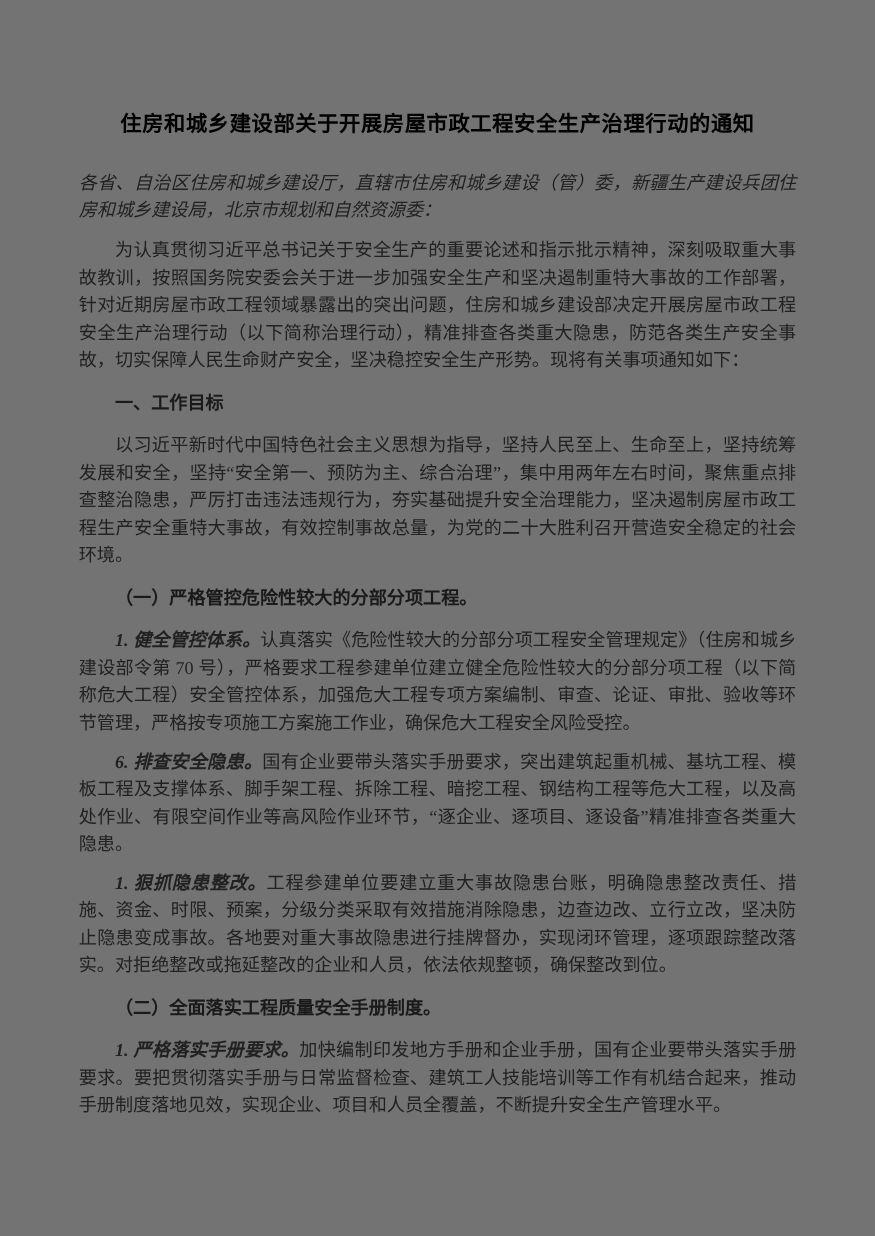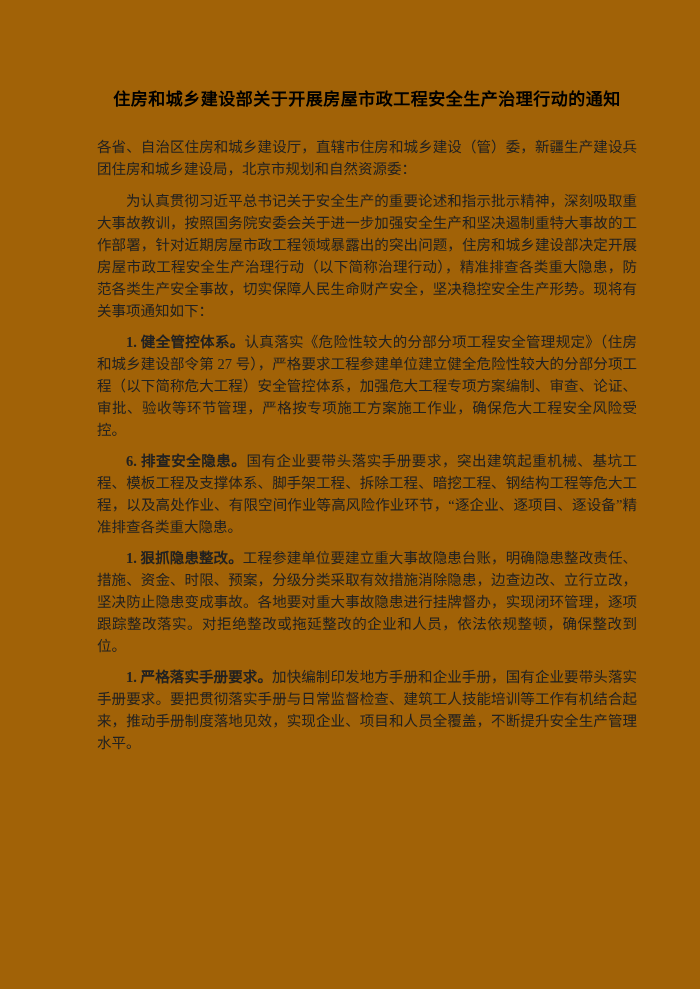--- a/index.html
+++ b/index.html
@@ -2,79 +2,83 @@
 <html lang="zh-CN"><head>
 <meta charset="utf-8">
 <style>
   html, body { margin: 0; padding: 0; background: #ffffff; }
   .page {
     position: relative;
     width: 700px;
     height: 989px;
     box-sizing: border-box;
     margin: 0 auto;
-    background: #a16207;
-    padding: 88px 63px 40px 97px;
+    background: #737373;
+    padding: 88px 63px 40px 63px;
     overflow: hidden;
     font-family: "Liberation Serif", "DejaVu Serif", serif;
     font-size: 14.5px;
     line-height: 22px;
     color: #212121;
     text-align: justify;
   }
   .doc-title {
     font-family: "Liberation Sans", "DejaVu Sans", sans-serif;
     font-size: 17px;
     line-height: 24px;
     font-weight: 700;
     color: #000000;
     text-align: center;
     margin: 0 0 24px 0;
     letter-spacing: 0.5px;
   }
-  .addressee { margin: 0 0 10px 0; text-indent: 0; }
+  .addressee { margin: 0 0 10px 0; text-indent: 0; font-style: italic; }
   .para { margin: 0 0 9px 0; text-indent: 2em; }
   .sec-heading {
     font-family: "Liberation Sans", "DejaVu Sans", sans-serif;
     font-size: 14.5px;
     line-height: 22px;
     font-weight: 700;
     color: #1a1a1a;
     text-align: left;
     text-indent: 2em;
     margin: 12px 0 12px 0;
   }
   .sub-heading {
     font-size: 14.5px;
     line-height: 22px;
     font-weight: 700;
     color: #1a1a1a;
     text-align: left;
     text-indent: 2em;
     margin: 12px 0 12px 0;
   }
-  .lead { font-weight: 700; }
+  .lead { font-weight: 700; font-style: italic; }
 </style>
 </head>
 <body>
 
 <div class="page">
 
   <h1 class="doc-title">住房和城乡建设部关于开展房屋市政工程安全生产治理行动的通知</h1>
 
   <p class="addressee">各省、自治区住房和城乡建设厅，直辖市住房和城乡建设（管）委，新疆生产建设兵团住房和城乡建设局，北京市规划和自然资源委：</p>
 
   <p class="para">为认真贯彻习近平总书记关于安全生产的重要论述和指示批示精神，深刻吸取重大事故教训，按照国务院安委会关于进一步加强安全生产和坚决遏制重特大事故的工作部署，针对近期房屋市政工程领域暴露出的突出问题，住房和城乡建设部决定开展房屋市政工程安全生产治理行动（以下简称治理行动），精准排查各类重大隐患，防范各类生产安全事故，切实保障人民生命财产安全，坚决稳控安全生产形势。现将有关事项通知如下：</p>
 
+  <h2 class="sec-heading">一、工作目标</h2>
+
+  <p class="para">以习近平新时代中国特色社会主义思想为指导，坚持人民至上、生命至上，坚持统筹发展和安全，坚持“安全第一、预防为主、综合治理”，集中用两年左右时间，聚焦重点排查整治隐患，严厉打击违法违规行为，夯实基础提升安全治理能力，坚决遏制房屋市政工程生产安全重特大事故，有效控制事故总量，为党的二十大胜利召开营造安全稳定的社会环境。</p>
 
 
+  <h3 class="sub-heading">（一）严格管控危险性较大的分部分项工程。</h3>
 
-
-  <p class="para"><span class="lead">1. 健全管控体系。</span><span>认真落实《危险性较大的分部分项工程安全管理规定》（住房和城乡建设部令第 27 号），严格要求工程参建单位建立健全危险性较大的分部分项工程（以下简称危大工程）安全管控体系，加强危大工程专项方案编制、审查、论证、审批、验收等环节管理，严格按专项施工方案施工作业，确保危大工程安全风险受控。</span></p>
+  <p class="para"><span class="lead">1. 健全管控体系。</span><span>认真落实《危险性较大的分部分项工程安全管理规定》（住房和城乡建设部令第 70 号），严格要求工程参建单位建立健全危险性较大的分部分项工程（以下简称危大工程）安全管控体系，加强危大工程专项方案编制、审查、论证、审批、验收等环节管理，严格按专项施工方案施工作业，确保危大工程安全风险受控。</span></p>
 
   <p class="para"><span class="lead">6. 排查安全隐患。</span><span>国有企业要带头落实手册要求，突出建筑起重机械、基坑工程、模板工程及支撑体系、脚手架工程、拆除工程、暗挖工程、钢结构工程等危大工程，以及高处作业、有限空间作业等高风险作业环节，“逐企业、逐项目、逐设备”精准排查各类重大隐患。</span></p>
 
   <p class="para"><span class="lead">1. 狠抓隐患整改。</span><span>工程参建单位要建立重大事故隐患台账，明确隐患整改责任、措施、资金、时限、预案，分级分类采取有效措施消除隐患，边查边改、立行立改，坚决防止隐患变成事故。各地要对重大事故隐患进行挂牌督办，实现闭环管理，逐项跟踪整改落实。对拒绝整改或拖延整改的企业和人员，依法依规整顿，确保整改到位。</span></p>
 
+  <h3 class="sub-heading">（二）全面落实工程质量安全手册制度。</h3>
 
   <p class="para"><span class="lead">1. 严格落实手册要求。</span><span>加快编制印发地方手册和企业手册，国有企业要带头落实手册要求。要把贯彻落实手册与日常监督检查、建筑工人技能培训等工作有机结合起来，推动手册制度落地见效，实现企业、项目和人员全覆盖，不断提升安全生产管理水平。</span></p>
 
 </div>
 
 </body></html>

